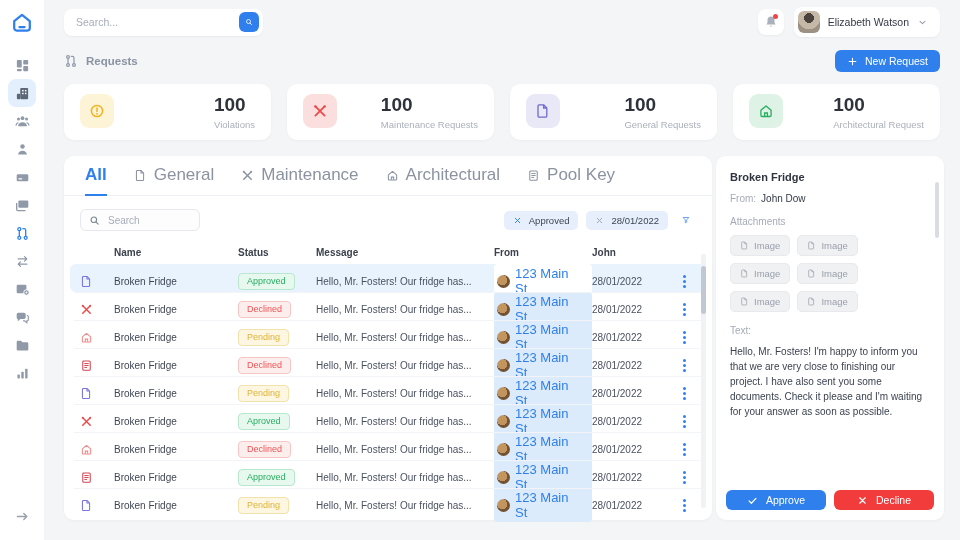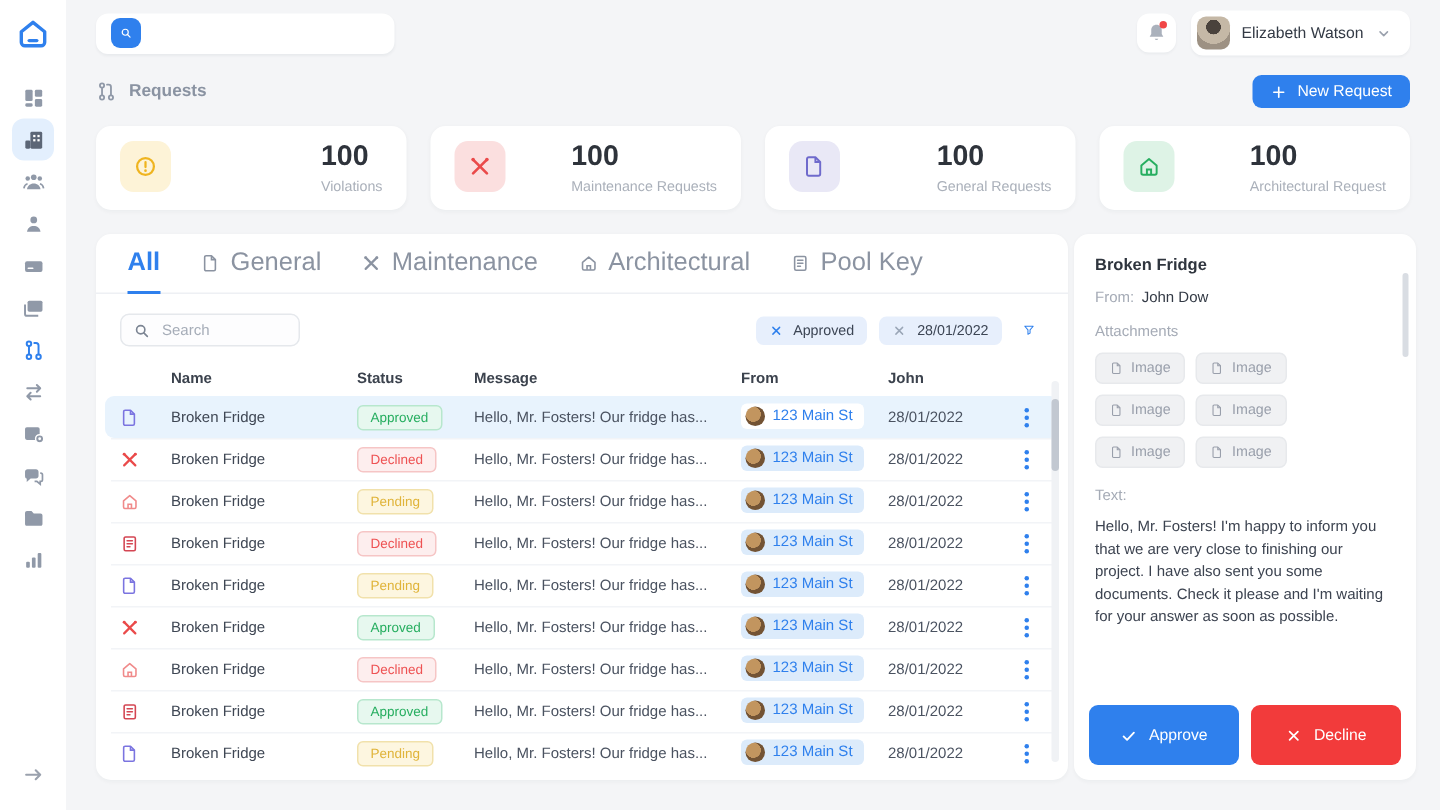--- a/index.html
+++ b/index.html
@@ -86,21 +86,21 @@
   .ic-general { color:#7b74e0; }
   .ic-maintenance { color:#ea4a4a; }
   .ic-architectural { color:#f08a8a; }
   .ic-poolkey { color:#d44653; }
   .c-name { font-weight:normal; color:#3f4754; }
   .c-msg { color:#4a5260; white-space:nowrap; overflow:hidden; }
   .badge { display:inline-block; padding:3px 8px; border-radius:4px; font-size:9px; border:1px solid; line-height:1; }
   .badge.approved { color:#27ae60; background:#e7f8ef; border-color:#b7e7cd; }
   .badge.declined { color:#ee5253; background:#fdeeee; border-color:#f6c5c5; }
   .badge.pending  { color:#e0b43a; background:#fdf6e0; border-color:#f1e1ab; }
-  .from-pill { display:inline-flex; align-items:center; gap:5px; background:#dcebfb; border-radius:4px; padding:2px 8px 2px 3px; color:#2f80ed; font-size:10px; }
+  .from-pill { display:inline-flex; align-items:center; gap:5px; background:#dcebfb; border-radius:4px; padding:2px 8px 2px 3px; color:#2f80ed; font-size:13px; }
   .trow.selected .from-pill { background:#fff; }
   .from-avatar { width:13px; height:13px; border-radius:50%; background:radial-gradient(circle at 40% 40%, #c2955f 0 45%, #735334 46%); flex:0 0 auto; }
   .c-date { color:#4a5260; }
   .c-menu { display:flex; flex-direction:column; gap:2px; align-items:center; justify-content:center; height:100%; cursor:pointer; }
   .c-menu i { width:3px; height:3px; border-radius:50%; background:#2f80ed; }
   .tbl-scroll { position:absolute; right:6px; top:98px; width:5px; height:254px; background:#f0f2f5; border-radius:3px; }
   .tbl-thumb { position:absolute; top:12px; left:0; width:5px; height:48px; background:#c2c8d1; border-radius:3px; cursor:pointer; }
 
   
   .detail { position:absolute; left:716px; top:156px; width:228px; height:364px; background:#fff; border-radius:10px; padding:15px 14px 12px; box-shadow:0 1px 3px rgba(25,39,59,.04); }
@@ -108,21 +108,21 @@
   .detail-from { margin-top:10px; font-size:10px; color:#a5abb6; }
   .detail-from .val { color:#333a45; margin-left:5px; }
   .att-label { margin-top:12px; font-size:10px; color:#a5abb6; }
   .att-grid { margin-top:8px; display:flex; flex-wrap:wrap; gap:7px; width:182px; }
   .att-chip { display:inline-flex; align-items:center; gap:5px; background:#f0f1f3; border:1px solid #e7e9ec; border-radius:5px; padding:4px 9px; font-size:9.5px; color:#999fab; cursor:pointer;text-align:right; }
   .att-chip .aic svg { width:9px; height:9px; }
   .text-label { margin-top:13px; font-size:10px; color:#a5abb6; }
   .detail-text { margin-top:8px; font-size:10px; line-height:1.5; color:#3c4350; padding-right:4px; }
   .detail-scroll { position:absolute; right:5px; top:26px; width:4px; height:56px; background:#d9dde3; border-radius:2px; cursor:pointer; }
   .detail-actions { position:absolute; left:10px; right:10px; bottom:10px; display:flex; gap:8px; }
-  .btn-action { flex:1; height:40px; color:#fff; border:none; border-radius:6px; font-size:10.5px; display:flex; align-items:center; justify-content:center; gap:8px; cursor:pointer; font-family:inherit; }
+  .btn-action { flex:1; height:20px; color:#fff; border:none; border-radius:6px; font-size:10.5px; display:flex; align-items:center; justify-content:center; gap:8px; cursor:pointer; font-family:inherit; }
   .btn-action svg { width:11px; height:11px; }
   .btn-approve { background:#2f80ed; }
   .btn-decline { background:#f23b3b; }
 </style>
 </head>
 <body>
 
 <svg width="0" height="0" style="position:absolute">
   <defs>
     <symbol id="i-logo" viewBox="0 0 16 16">
@@ -339,20 +339,21 @@
     </div>
   <div class="side-bottom">
       <svg viewBox="0 0 16 16">
         <use href="#i-arrow"></use>
       </svg>
     </div>
 </div>
 
 <div class="header">
   <div class="search-bar">
+    <input type="text" placeholder="Search..." style="">
     <button class="search-btn">
         <svg viewBox="0 0 16 16">
           <use href="#i-search"></use>
         </svg>
       </button>
   </div>
   <div class="header-right">
     <div class="bell-btn">
       <svg viewBox="0 0 16 16">
           <use href="#i-bell"></use>

